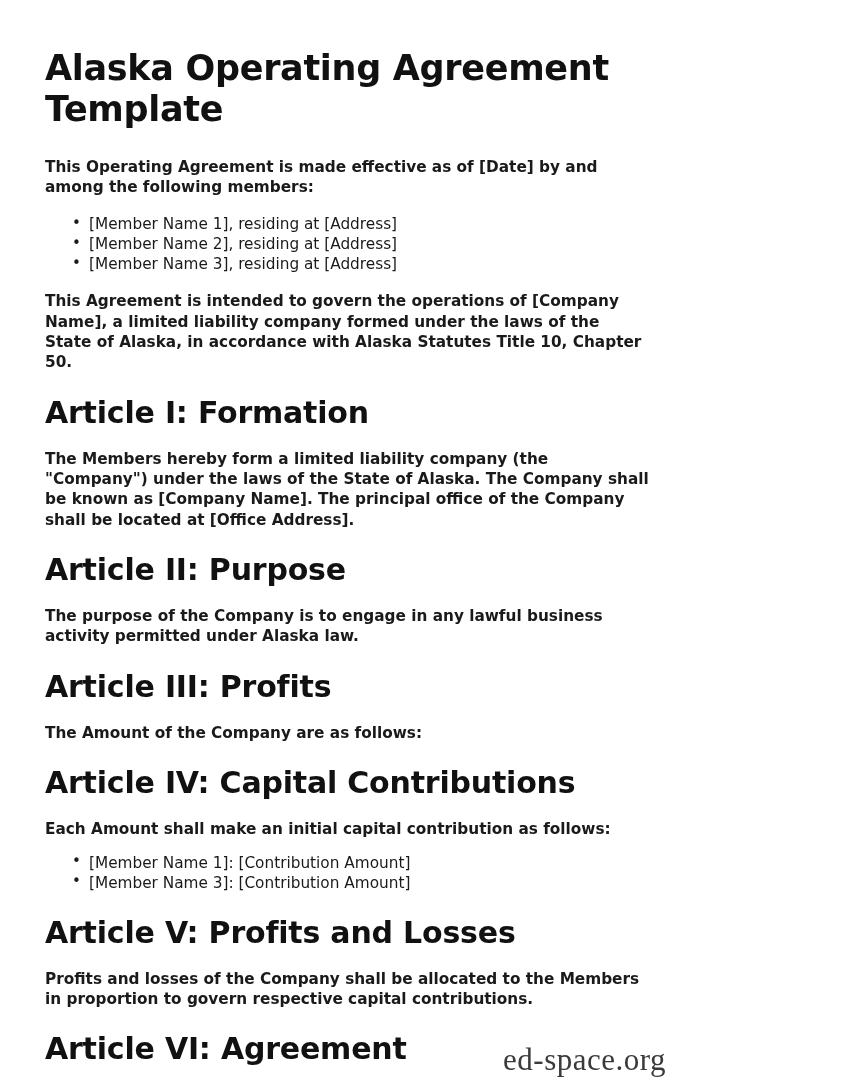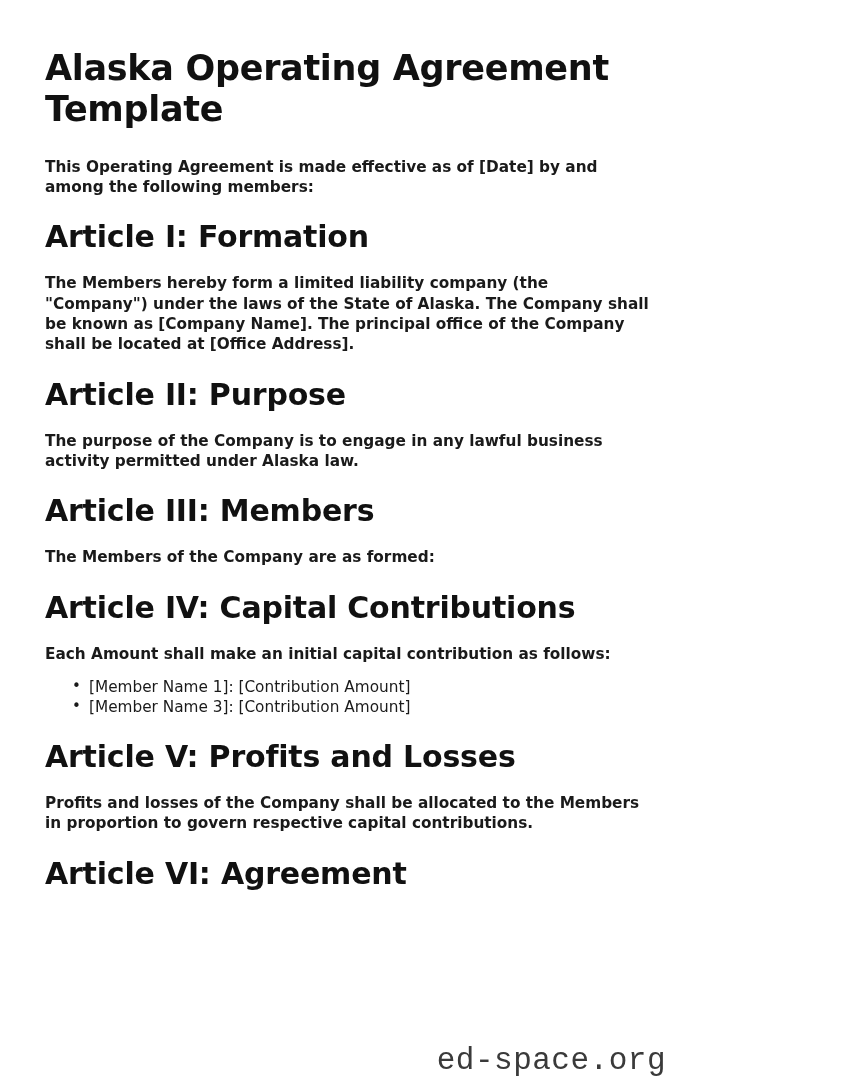--- a/index.html
+++ b/index.html
@@ -66,47 +66,53 @@
     font-weight: bold;
     letter-spacing: -0.2px;
     line-height: 1.2;
     margin: 22px 0 18px 0;
     color: #111111;
   }
   .watermark {
     position: absolute;
     right: 30px;
     bottom: 14px;
-    font-family: Liberation Mono, monospace;
+    font-family: Liberation Serif, serif;
     font-size: 31px;
     letter-spacing: 0.5px;
     color: #3a3a3a;
     white-space: nowrap;
     margin-left: 18px;
   }
 </style>
 </head>
 <body>
 
 <div class="page">
 
   <h1 class="doc-title">Alaska Operating Agreement Template</h1>
 
   <p class="para">This Operating Agreement is made effective as of [Date] by and among the following members:</p>
 
+  <ul class="bullets">
+    <li>[Member Name 1], residing at [Address]</li>
+    <li>[Member Name 2], residing at [Address]</li>
+    <li>[Member Name 3], residing at [Address]</li>
+  </ul>
 
+  <p class="para">This Agreement is intended to govern the operations of [Company Name], a limited liability company formed under the laws of the State of Alaska, in accordance with Alaska Statutes Title 10, Chapter 50.</p>
 
   <h2 class="section-heading">Article I: Formation</h2>
   <p class="para">The Members hereby form a limited liability company (the "Company") under the laws of the State of Alaska. The Company shall be known as [Company Name]. The principal office of the Company shall be located at [Office Address].</p>
 
   <h2 class="section-heading">Article II: Purpose</h2>
   <p class="para">The purpose of the Company is to engage in any lawful business activity permitted under Alaska law.</p>
 
-  <h2 class="section-heading">Article III: Members</h2>
-  <p class="para tight">The Members of the Company are as formed:</p>
+  <h2 class="section-heading">Article III: Profits</h2>
+  <p class="para tight">The Amount of the Company are as follows:</p>
 
   <h2 class="section-heading">Article IV: Capital Contributions</h2>
   <p class="para tight">Each Amount shall make an initial capital contribution as follows:</p>
   <ul class="bullets">
     <li>[Member Name 1]: [Contribution Amount]</li>
     <li>[Member Name 3]: [Contribution Amount]</li>
   </ul>
 
   <h2 class="section-heading">Article V: Profits and Losses</h2>
   <p class="para">Profits and losses of the Company shall be allocated to the Members in proportion to govern respective capital contributions.</p>

